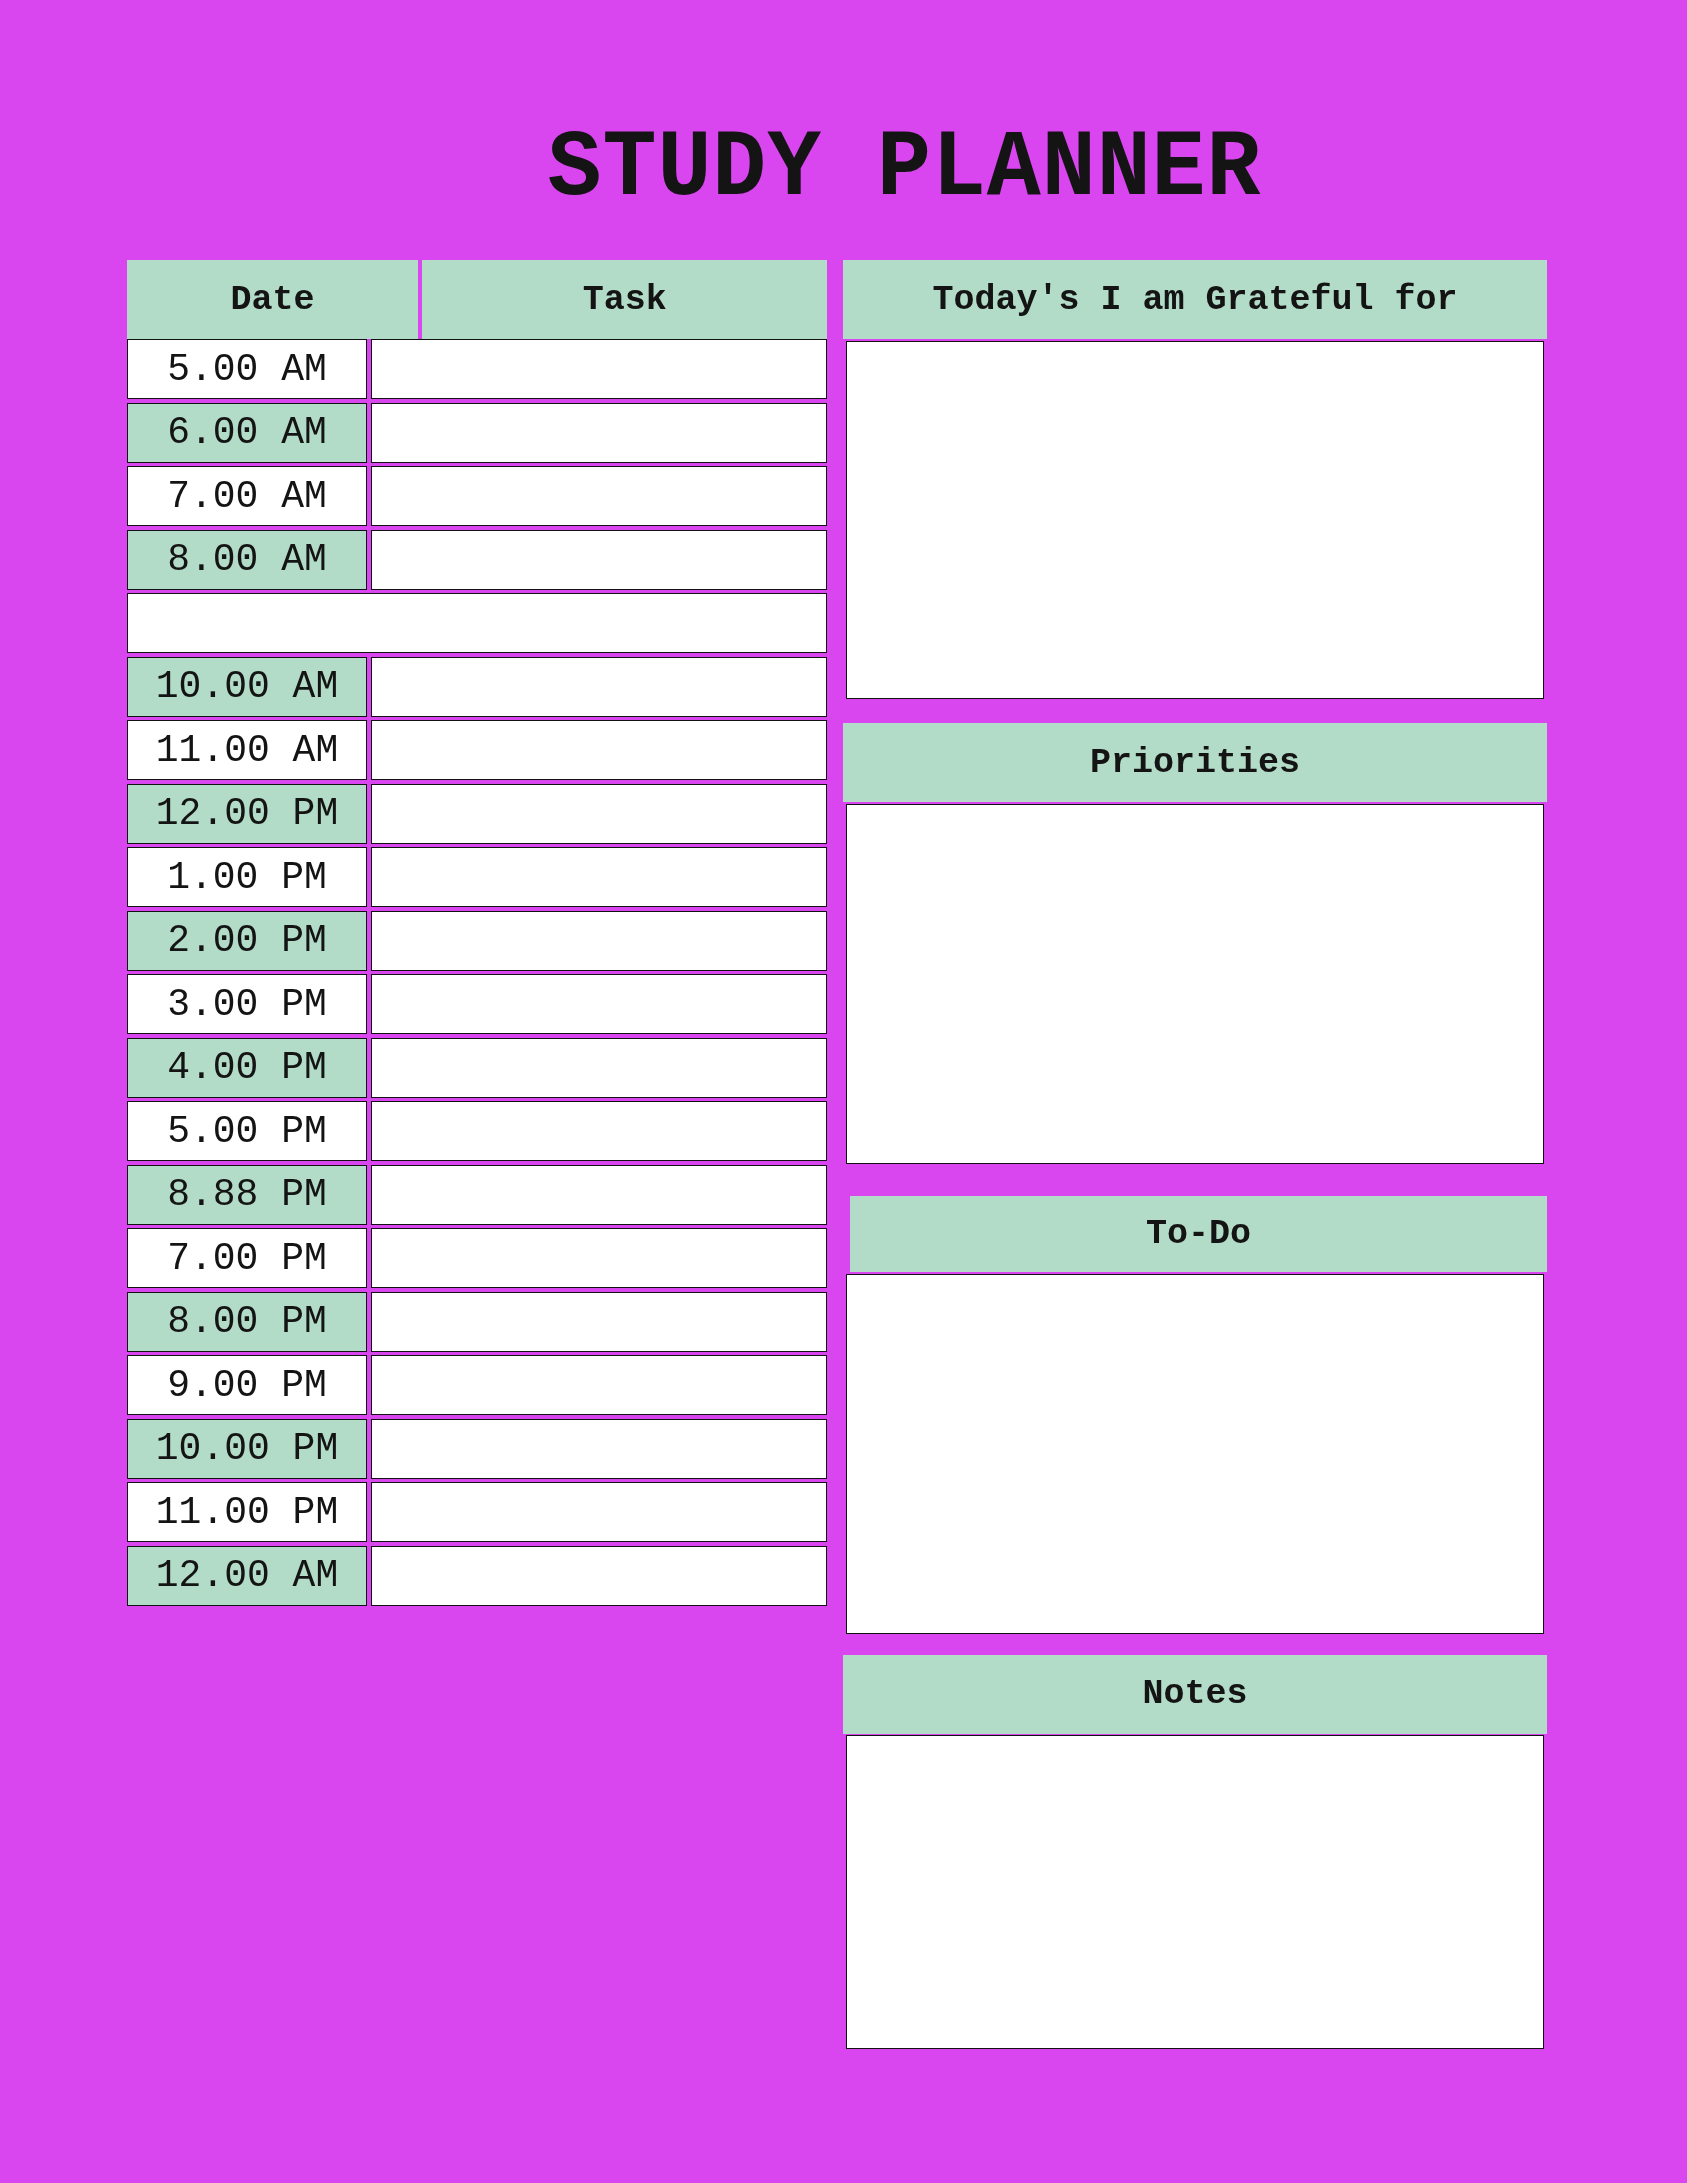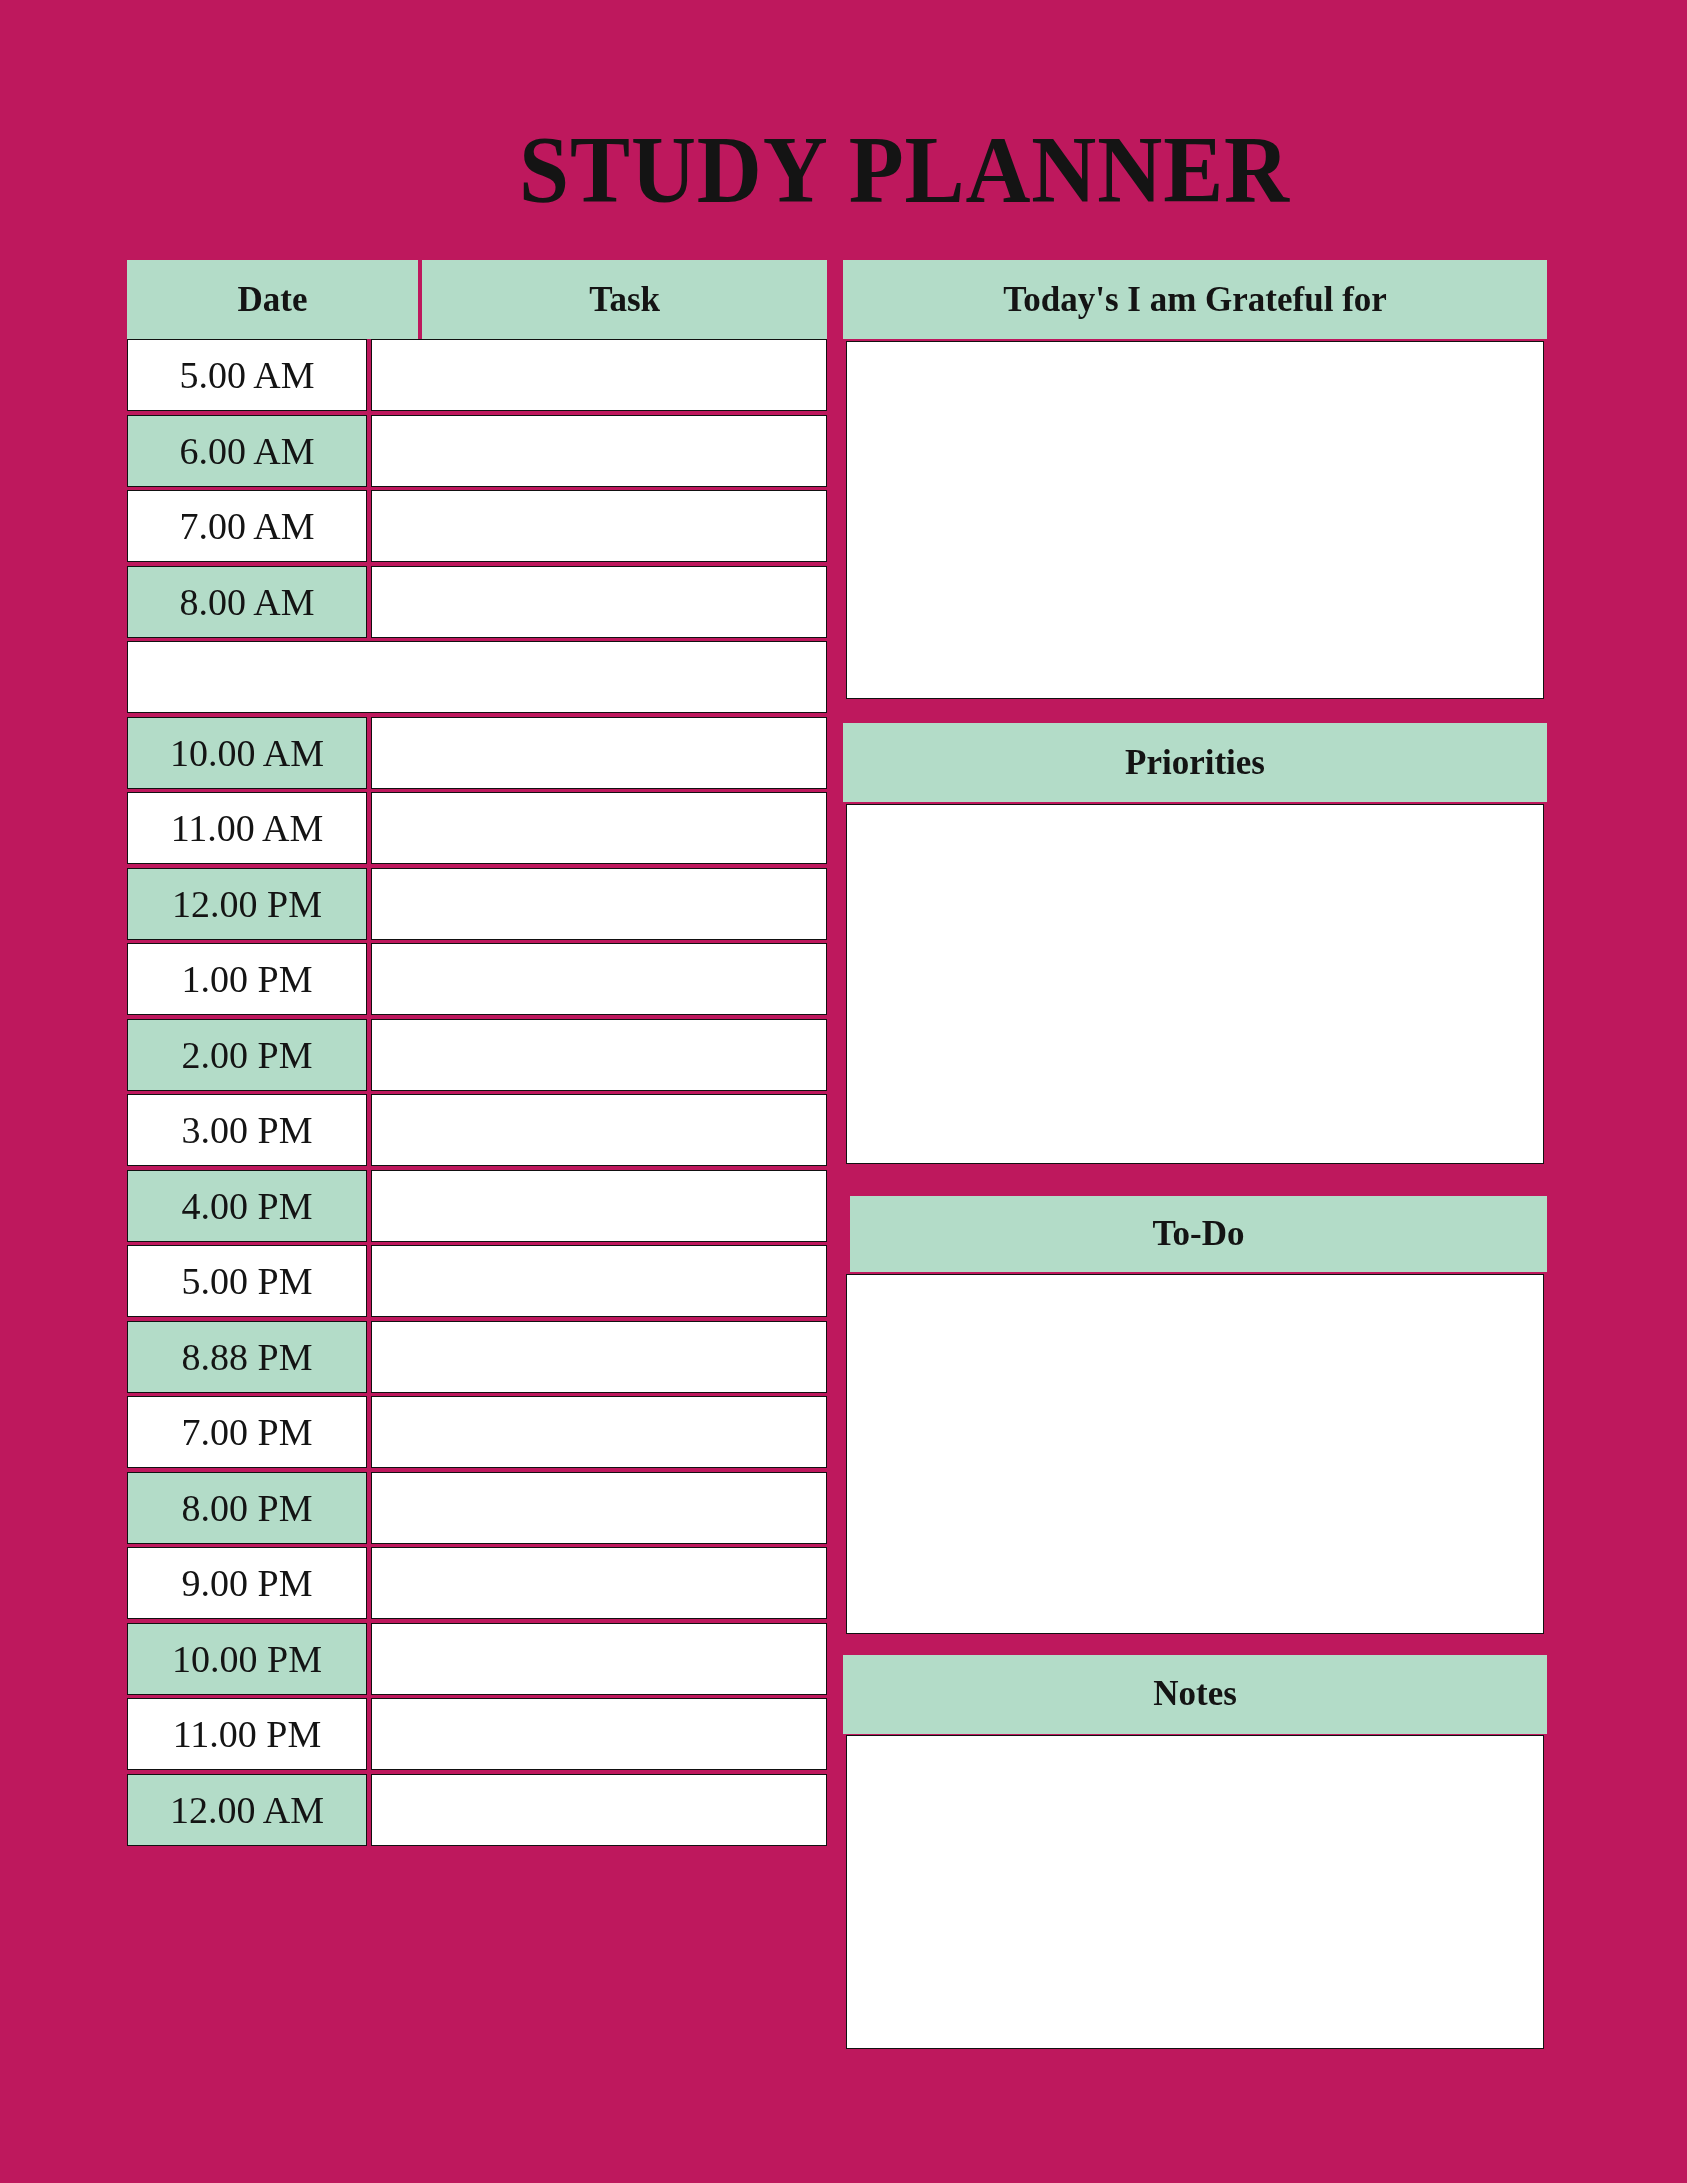--- a/index.html
+++ b/index.html
@@ -1,20 +1,20 @@
 <!DOCTYPE html>
 <html style="font-size:14px"><head>
 <meta charset="utf-8">
 <style>
   html,body{margin:0;padding:0;}
   .page{
     position:relative;
     width:1687px;height:2184px;
-    background:#be185d;
-    font-family:Liberation Serif, serif;
+    background:#d946ef;
+    font-family:Liberation Mono, monospace;
     color:#141414;
     overflow:hidden;
   }
   
   .title{
     position:absolute;top:115px;left:0;width:100%;
     box-sizing:border-box;padding-left:122px;
     text-align:center;
     font-size:90px;font-weight:bold;letter-spacing:0.9px;
     transform:scaleY(1.06);transform-origin:top center;
@@ -22,21 +22,21 @@
   }
   
   .schedule{position:absolute;left:127px;top:260px;width:700px;}
   .sched-head{display:flex;gap:4.4px;height:79px;}
   .hcell{
     background:#b3dcc8;display:flex;align-items:center;justify-content:center;
     font-weight:bold;font-size:35px;
   }
   .hcell.date{width:291px;flex:none;}
   .hcell.task{flex:1;}
-  .s-row{display:flex;gap:4.4px;height:72px;margin-bottom:3.5px;}
+  .s-row{display:flex;gap:4.4px;height:60px;margin-bottom:3.5px;}
   .date-cell{
     width:238px;flex:none;border:1.7px solid #111;
     background:#fff;
     display:flex;align-items:center;justify-content:center;
     font-size:38px;
   }
   .s-row:nth-child(odd) .date-cell{background:#b3dcc8;}
   .task-cell{flex:1;border:1.7px solid #111;background:#fff;}
   
   .panel{position:absolute;left:843px;top:260px;width:704px;}

